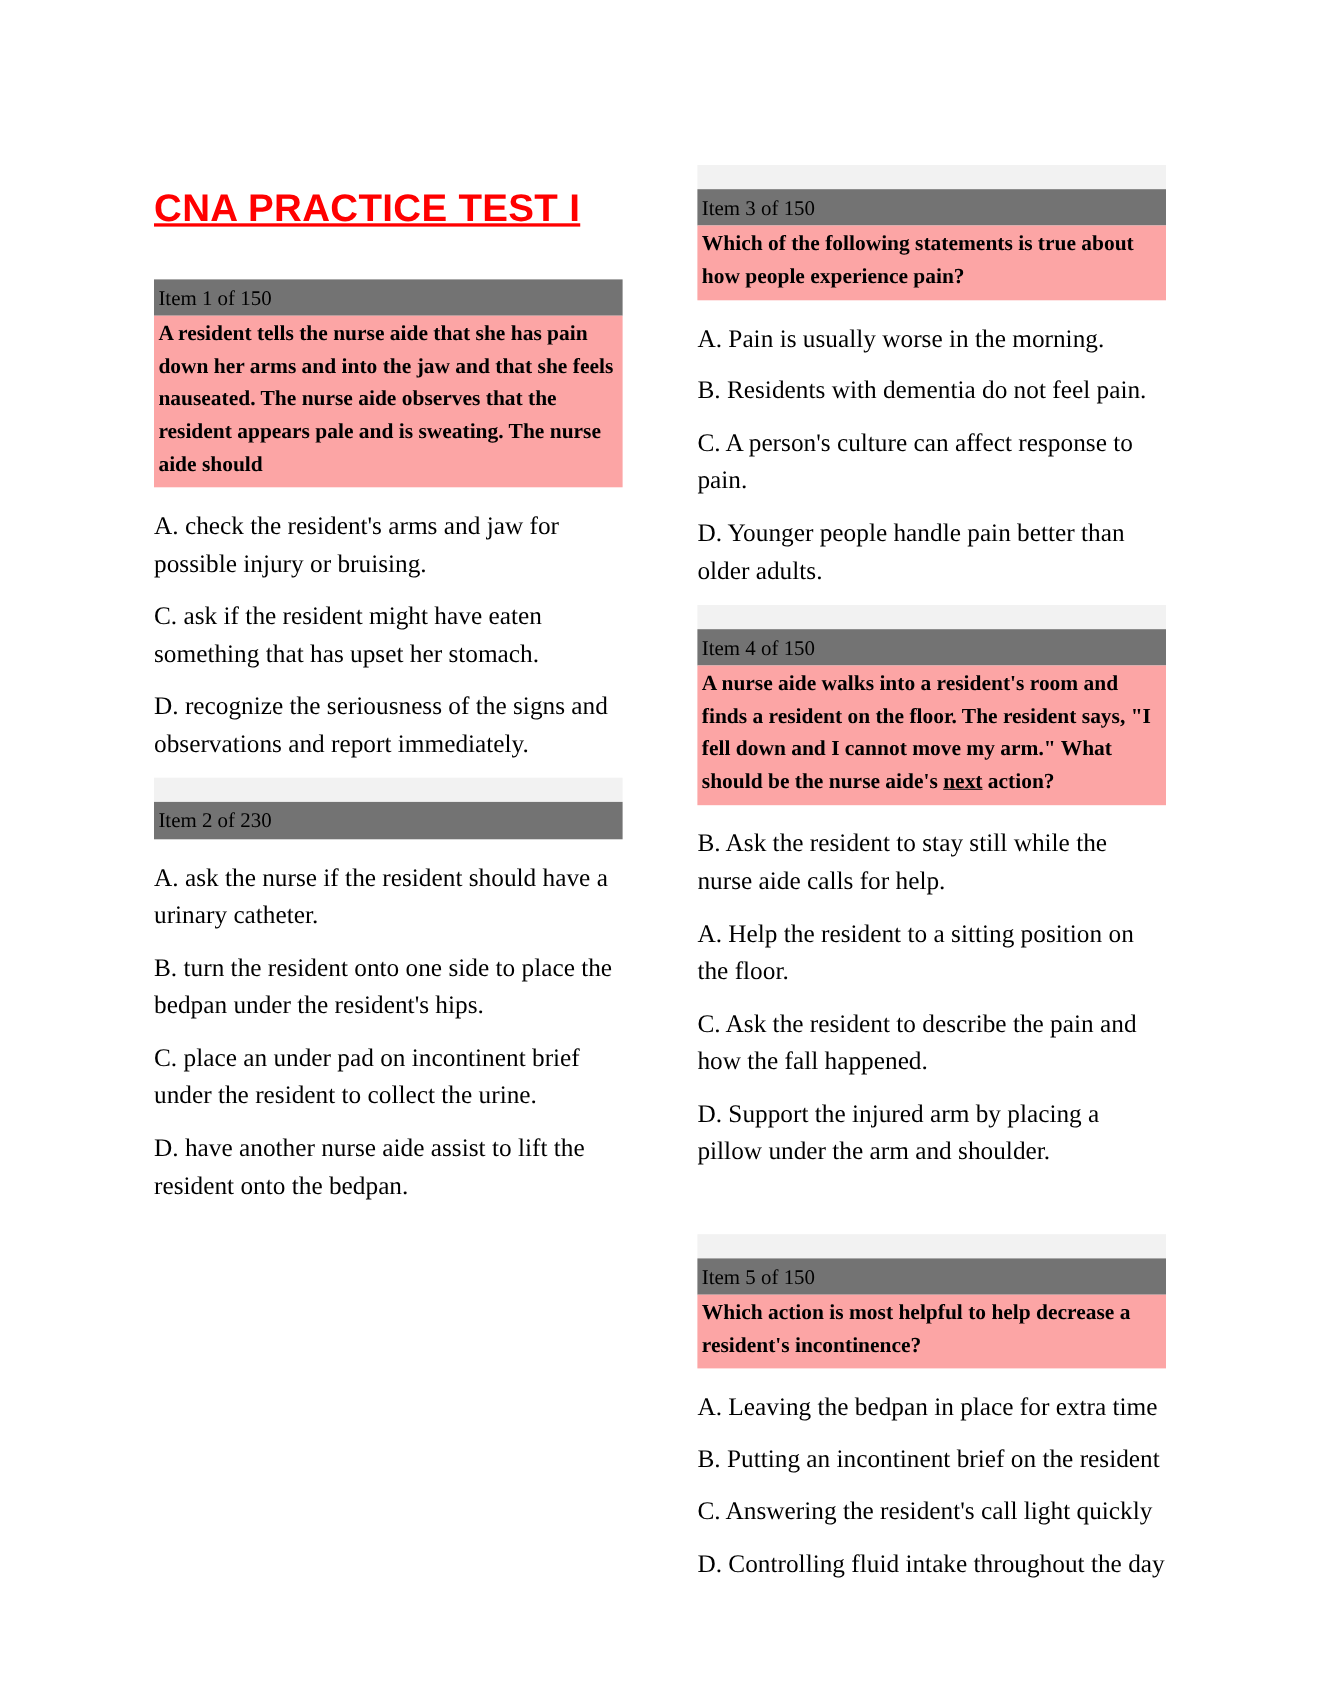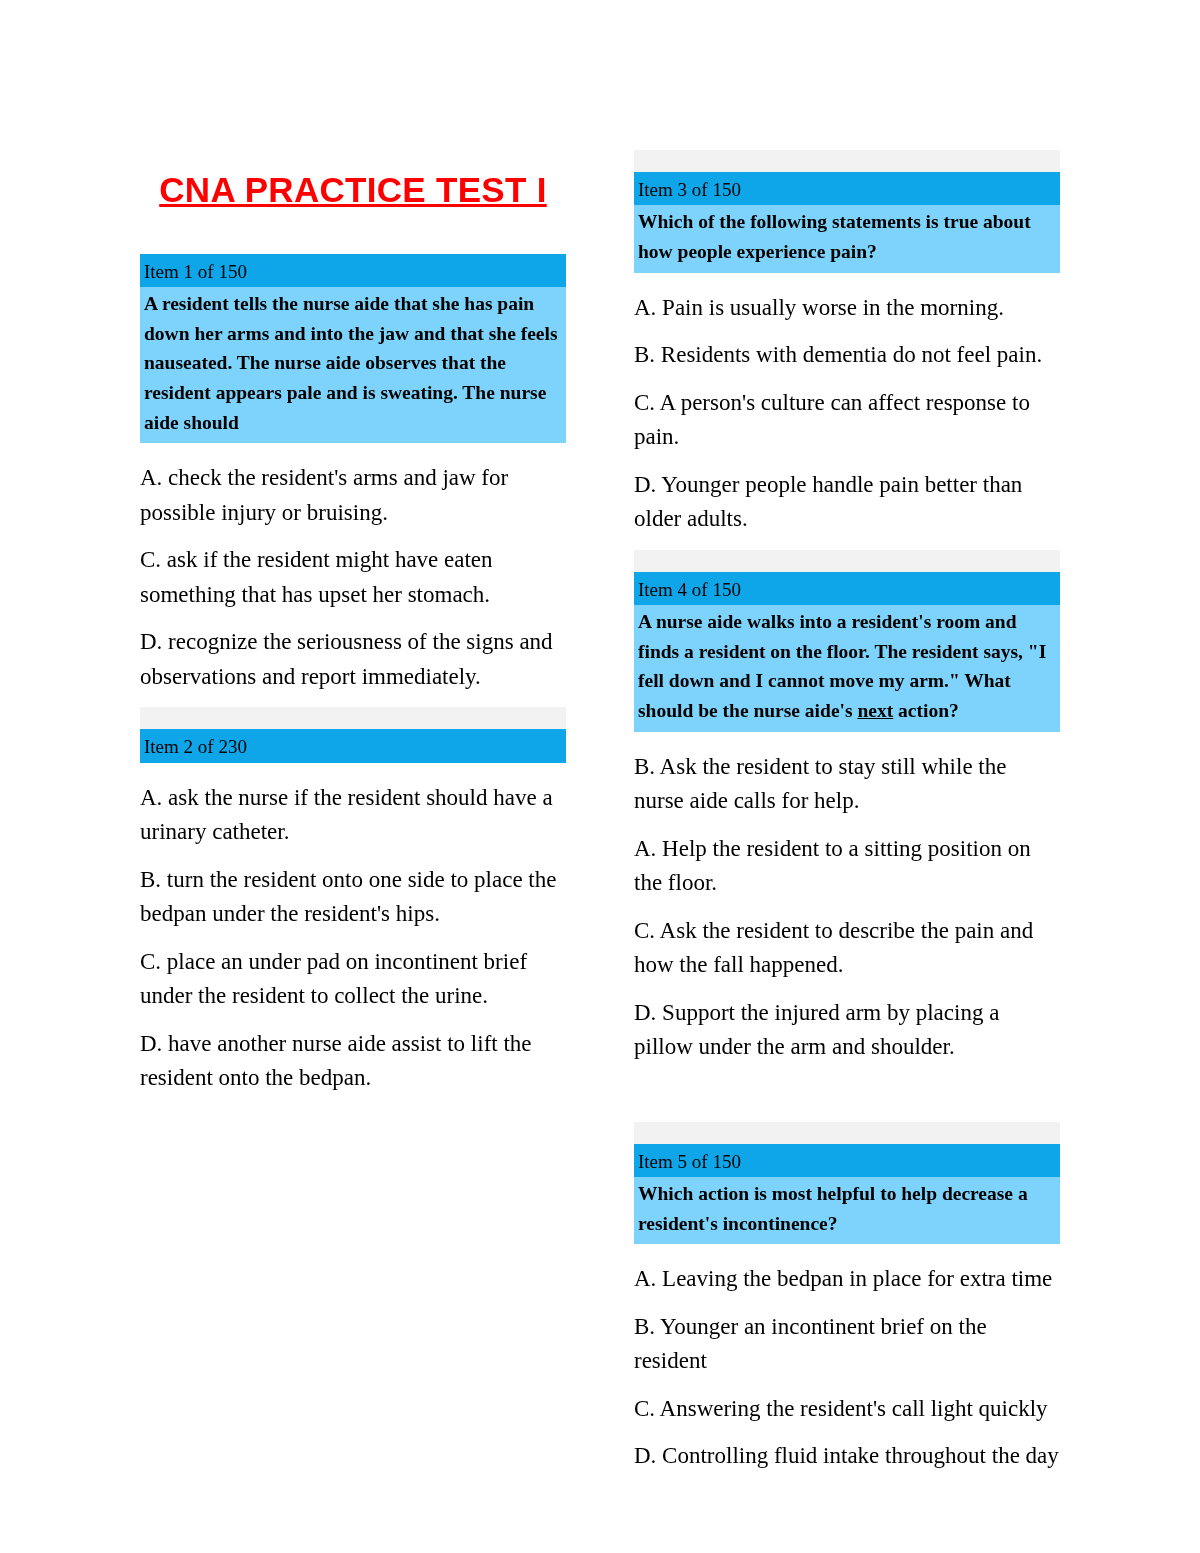--- a/index.html
+++ b/index.html
@@ -32,38 +32,37 @@
   }
   .doc-title {
     color: #ff0000;
     font-family: "Liberation Sans", sans-serif;
     font-size: 35px;
     font-weight: bold;
     line-height: 1.25;
     text-decoration: underline;
     margin: 18px 0 42px 0;
     letter-spacing: 0.3px;
-    text-align: center;
   }
   .item-block {
     margin-bottom: 6px;
   }
   .item-spacer-md { height: 44px; }
   .item-label {
-    background: #0ea5e9;
+    background: #737373;
     font-size: 19px;
     line-height: 1.55;
     padding: 3px 4px 1px 4px;
   }
   .item-label-grey-top {
     background: #f2f2f2;
     height: 22px;
   }
   .stem {
-    background: #7dd3fc;
+    background: #fca5a5;
     font-size: 19.5px;
     font-weight: bold;
     line-height: 1.52;
     padding: 2px 4px 6px 4px;
   }
   .choices {
     margin-top: 18px;
   }
   .choice {
     font-size: 23px;
@@ -135,21 +134,21 @@
       </div>
 
       <div class="item-spacer-md"></div>
       <div class="item-label-grey-top"></div>
 
       <div class="item-block">
         <div class="item-label">Item 5 of 150</div>
         <div class="stem">Which action is most helpful to help decrease a resident's incontinence?</div>
         <div class="choices">
           <div class="choice">A. Leaving the bedpan in place for extra time</div>
-          <div class="choice">B. Younger an incontinent brief on the resident</div>
+          <div class="choice">B. Putting an incontinent brief on the resident</div>
           <div class="choice">C. Answering the resident's call light quickly</div>
           <div class="choice">D. Controlling fluid intake throughout the day</div>
         </div>
       </div>
 
     </div>
 
   </div>
 </div>
 

